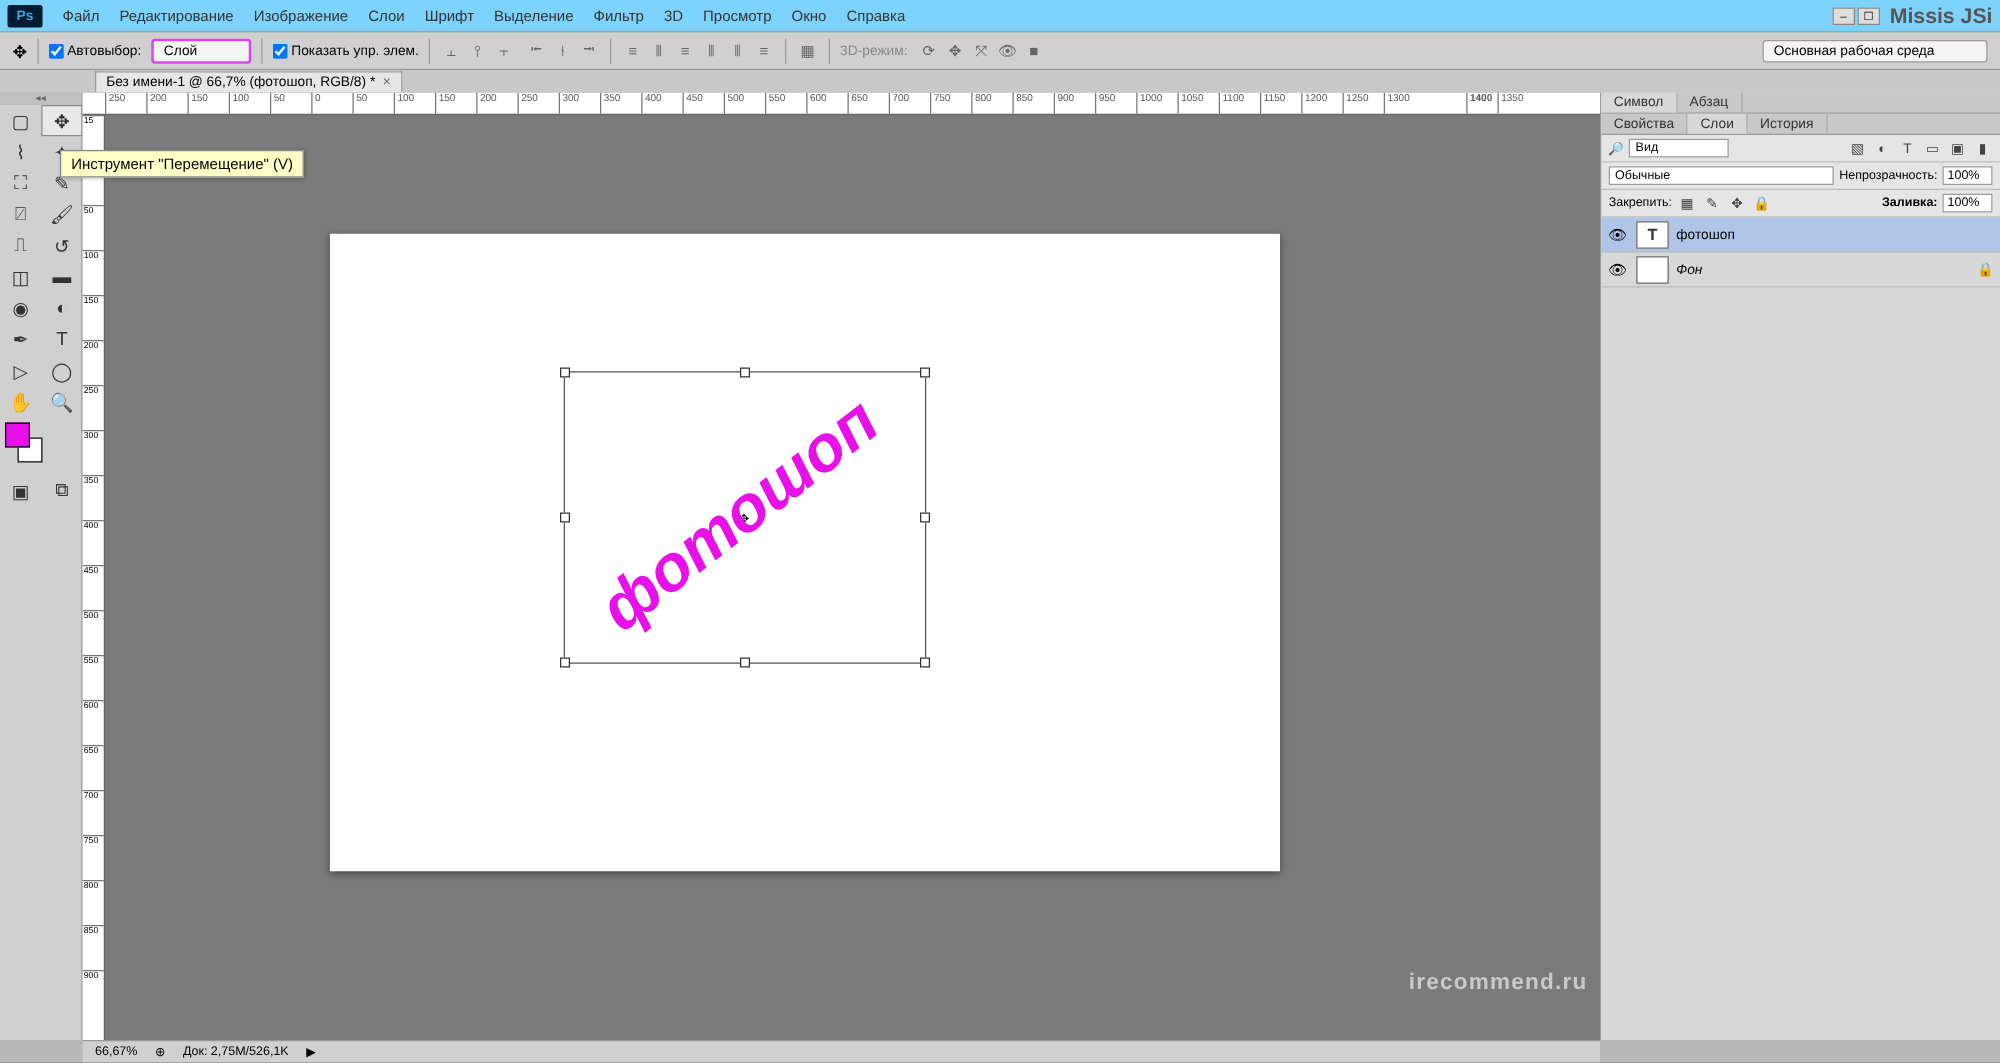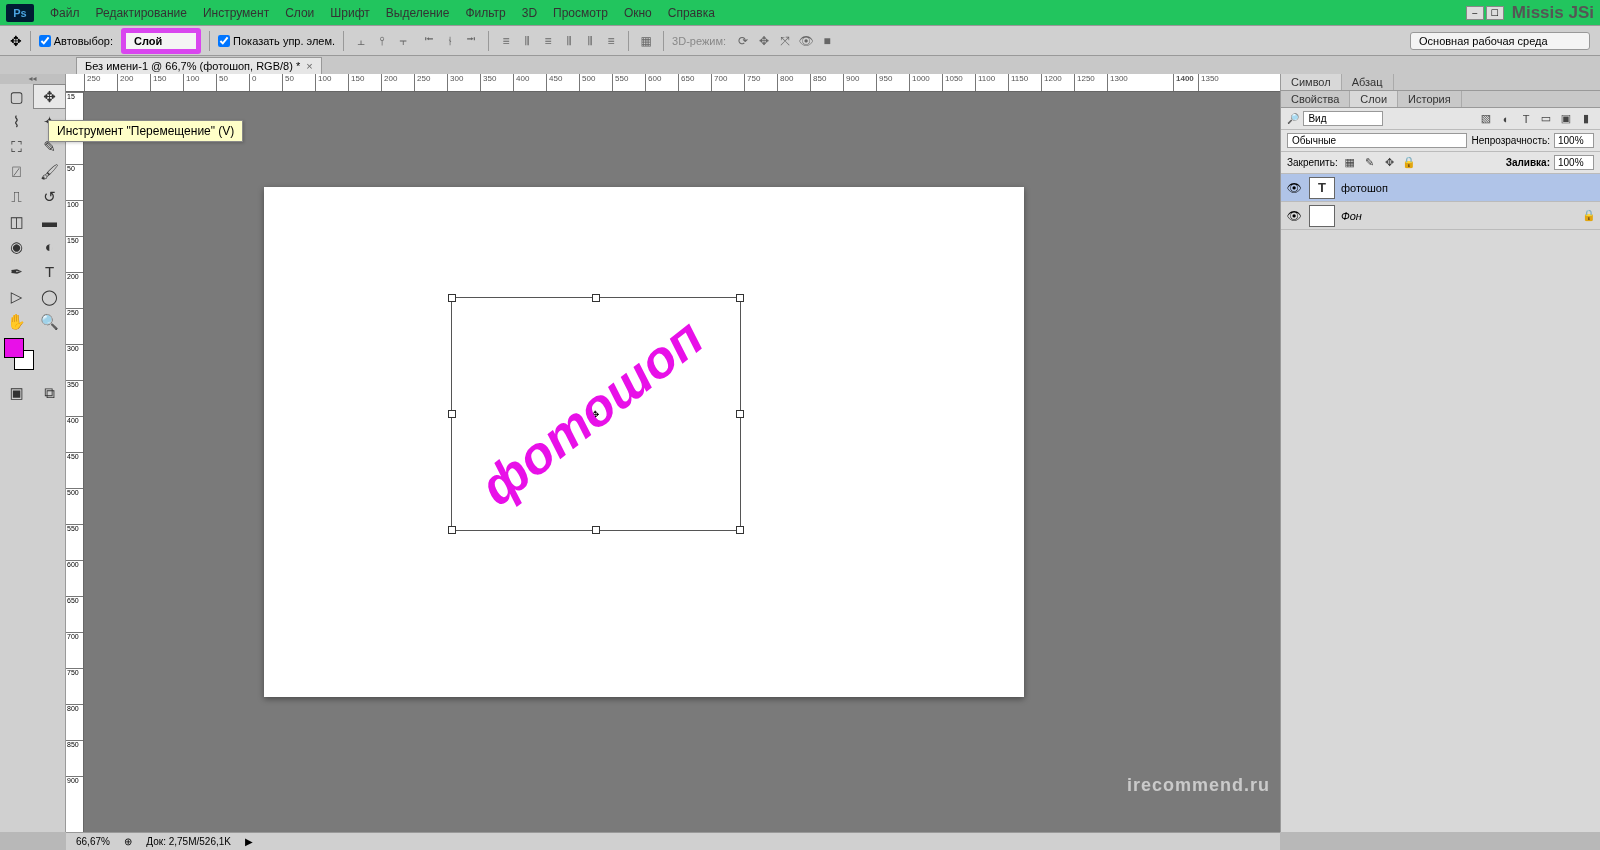--- a/index.html
+++ b/index.html
@@ -1,30 +1,30 @@
 <!DOCTYPE html>
 <html><head>
 <meta charset="utf-8">
 <style>
 * { margin: 0; padding: 0; box-sizing: border-box; font-family: "Segoe UI", Tahoma, sans-serif; }
 body { background: #b8b8b8; width: 1600px; height: 850px; overflow: hidden; position: relative; }
 
 
-.menubar { height: 26px; background: #22c55e; display: flex; align-items: center; padding: 0 6px; border-bottom: 1px solid #999; font-size: 12px; justify-content: flex-end; }
+.menubar { height: 26px; background: #7dd3fc; display: flex; align-items: center; padding: 0 6px; border-bottom: 1px solid #999; font-size: 12px; justify-content: flex-end; }
 .logo { width: 28px; height: 18px; background: #001c33; color: #4aa3df; font-weight: bold; display: flex; align-items: center; justify-content: center; font-size: 11px; margin-right: 8px; border-radius: 2px; }
 .menubar-item { padding: 4px 8px; cursor: pointer; color: #333; }
 .win-controls { margin-left: auto; display: flex; gap: 2px; align-items: center; }
 .win-btn { width: 18px; height: 14px; border: 1px solid #888; background: #ddd; font-size: 9px; display: flex; align-items: center; justify-content: center; }
 .user-label { font-size: 17px; font-weight: bold; color: #555; margin-left: 6px; }
 
 
 .optionsbar { height: 30px; background: #d0d0d0; border-bottom: 1px solid #999; display: flex; align-items: center; padding: 0 10px; font-size: 11px; gap: 8px; }
 .move-icon-small { font-size: 14px; }
 .opt-check { display: flex; align-items: center; gap: 3px; }
-.opt-select { background: #f4f4f4; border: 5px solid #d946ef; border-radius: 3px; padding: 2px 20px 2px 8px; font-size: 11px; min-width: 80px; position: relative; font-weight: bold; }
+.opt-select { background: #f4f4f4; border: 2px solid #d946ef; border-radius: 3px; padding: 2px 20px 2px 8px; font-size: 11px; min-width: 80px; position: relative; }
 .divider-v { width: 1px; height: 20px; background: #999; }
 .align-icons { display: flex; gap: 3px; }
 .align-icon { width: 18px; height: 18px; border: 1px solid transparent; display: flex; align-items: center; justify-content: center; color: #666; font-size: 12px; }
 .mode3d { color: #888; font-size: 11px; }
 .workspace-select { margin-left: auto; background: #f4f4f4; border: 1px solid #999; border-radius: 3px; padding: 2px 20px 2px 8px; font-size: 11px; min-width: 180px; }
 
 
 .doctabs { height: 18px; background: #c8c8c8; display: flex; align-items: flex-end; padding-left: 76px; }
 .doctab { background: #e6e6e6; border: 1px solid #999; border-bottom: none; padding: 1px 8px; font-size: 11px; display: flex; align-items: center; gap: 6px; height: 17px; }
 .doctab-close { font-size: 11px; color: #666; }
@@ -86,21 +86,21 @@
 
 input[type=checkbox] { width: 12px; height: 12px; }
 </style>
 </head>
 <body>
 
 <div class="menubar">
   <div class="logo">Ps</div>
   <div class="menubar-item">Файл</div>
   <div class="menubar-item">Редактирование</div>
-  <div class="menubar-item">Инструмент</div>
+  <div class="menubar-item">Изображение</div>
   <div class="menubar-item">Слои</div>
   <div class="menubar-item">Шрифт</div>
   <div class="menubar-item">Выделение</div>
   <div class="menubar-item">Фильтр</div>
   <div class="menubar-item">3D</div>
   <div class="menubar-item">Просмотр</div>
   <div class="menubar-item">Окно</div>
   <div class="menubar-item">Справка</div>
   <div class="win-controls">
     <div class="win-btn">–</div>

